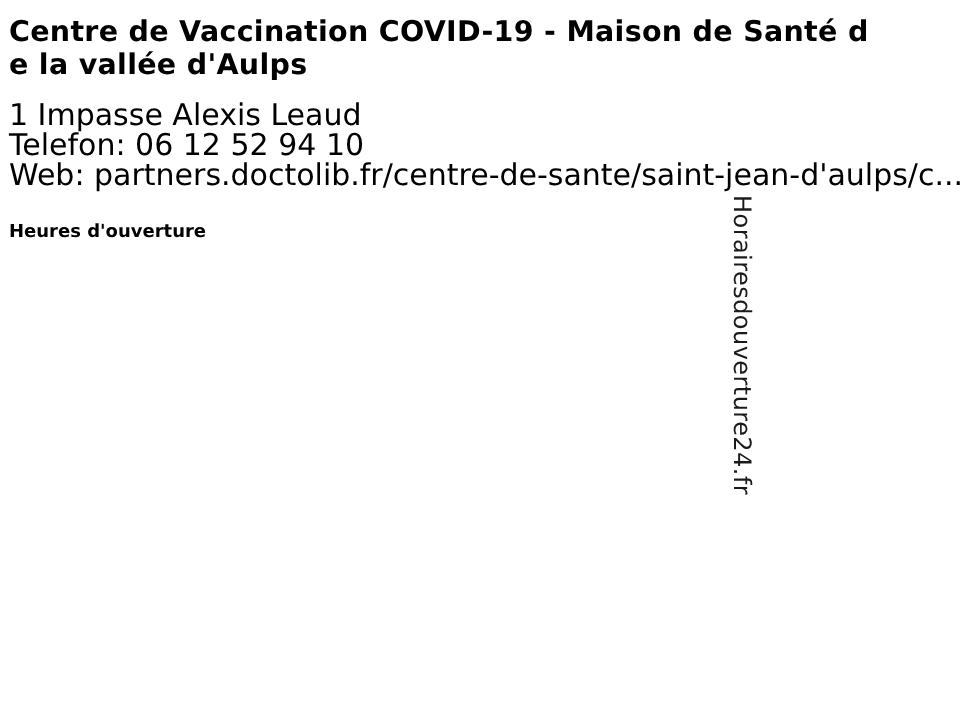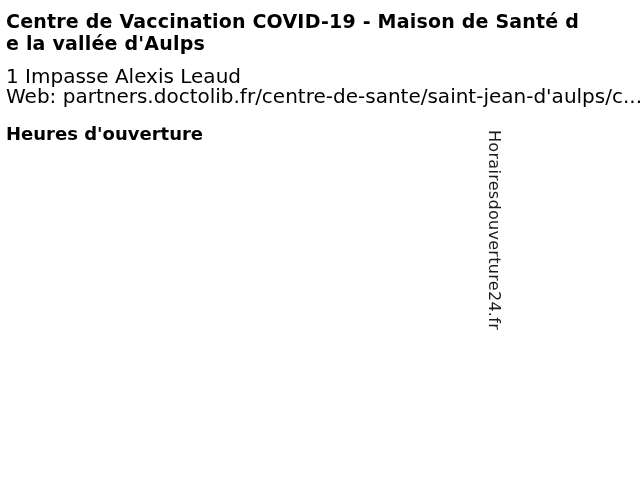--- a/index.html
+++ b/index.html
@@ -31,21 +31,21 @@
   .contact {
     margin-top: 12px;
     font-size: 20px;
     line-height: 20px;
   }
   .contact .line {
     white-space: pre;
   }
   .hours-heading {
     margin: 18px 0 0 0;
-    font-size: 18px;
+    font-size: 12px;
     line-height: 20px;
     font-weight: bold;
   }
   .hours-empty {
     margin: 9px 0 0 0;
     font-size: 16px;
     line-height: 20px;
   }
   .watermark {
     position: absolute;
@@ -61,20 +61,21 @@
 </head>
 <body>
 
 <div class="page">
 
   <h1 class="title">Centre de Vaccination COVID-19 - Maison de Santé d
 e la vallée d'Aulps</h1>
 
   <div class="contact">
     <div class="line">1 Impasse Alexis Leaud</div>
+    <div class="line"><span>Telefon: </span><span>06 12 52 94 10</span></div>
     <div class="line"><span>Web: </span><span>partners.doctolib.fr/centre-de-sante/saint-jean-d'aulps/c...</span></div>
   </div>
 
   <h2 class="hours-heading">Heures d'ouverture</h2>
 
 
   <div class="watermark">Horairesdouverture24.fr</div>
 
 </div>
 

